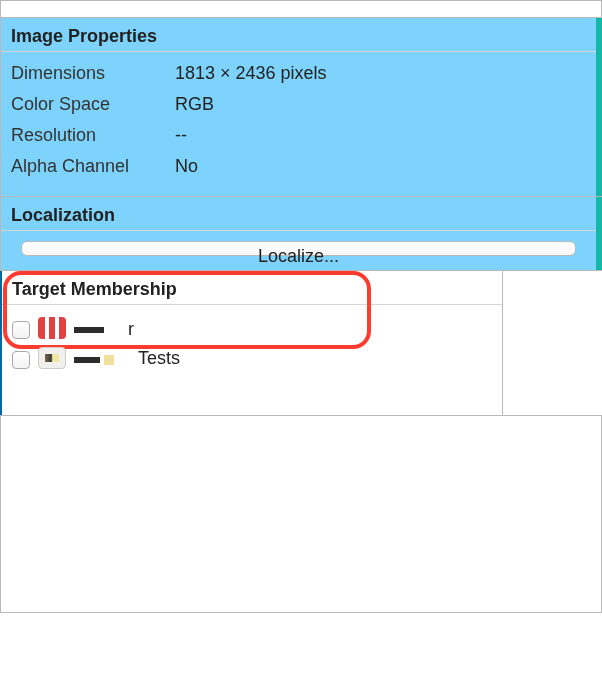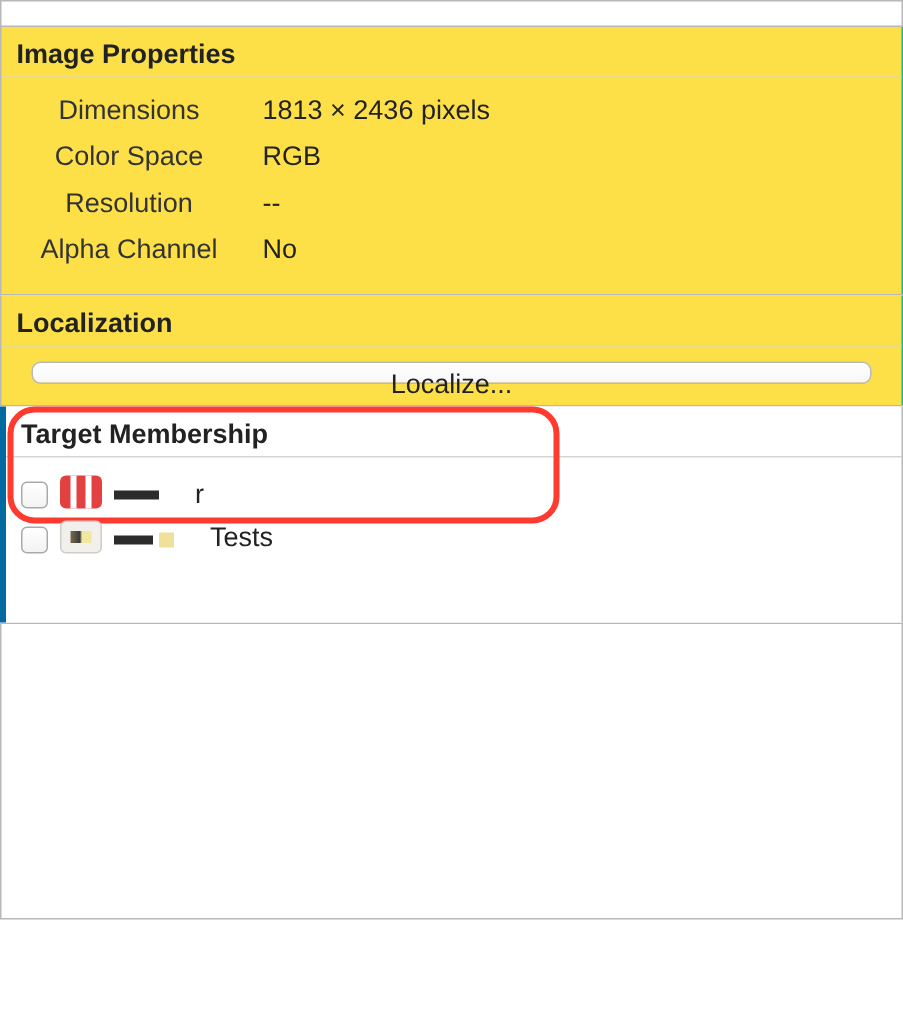--- a/index.html
+++ b/index.html
@@ -17,23 +17,23 @@
     height: 18px;
     border-top: 1px solid #b8b8b8;
     border-bottom: 1px solid #b8b8b8;
     background: #fff;
     box-sizing: border-box;
     border-left: 1px solid #b8b8b8;
     border-right: 1px solid #b8b8b8;
     width: 602px;
   }
   .section {
-    background: #fde047;
+    background: #7dd3fc;
     border-left: 1px solid #b8b8b8;
-    border-right: 1px solid #14b8a6;
+    border-right: 6px solid #14b8a6;
     box-sizing: border-box;
     width: 602px;
   }
   .section-header {
     font-weight: 600;
     padding: 8px 10px 4px 10px;
     font-size: 18px;
   }
   .hr {
     border-top: 1px solid #d5d5d5;
@@ -44,21 +44,21 @@
     padding: 6px 10px 14px 10px;
   }
   .prow {
     display: flex;
     align-items: baseline;
     padding: 5px 0;
   }
   .plabel {
     width: 150px;
     min-width: 150px;
-    text-align: center;
+    text-align: left;
     padding-right: 14px;
     color: #333;
     font-size: 18px;
   }
   .pvalue {
     font-size: 18px;
     color: #222;
   }
   .sep {
     height: 0;
@@ -186,24 +186,24 @@
     top: 0px;
     width: 368px;
     height: 78px;
     border: 4px solid #ff3b30;
     border-radius: 18px;
     box-sizing: border-box;
     pointer-events: none;
   }
   .tm-section {
     position: relative;
-    border-left: 4px solid #0369a1;
+    border-left: 2px solid #0369a1;
     border-right: 1px solid #b8b8b8;
     box-sizing: border-box;
-    width: 602px;
+    width: 503px;
     background:#fff;
   }
   .bottom-fill {
     border-left: 1px solid #b8b8b8;
     border-right: 1px solid #b8b8b8;
     border-bottom: 1px solid #b8b8b8;
     box-sizing: border-box;
     width: 602px;
     height: 198px;
     background:#fff;

